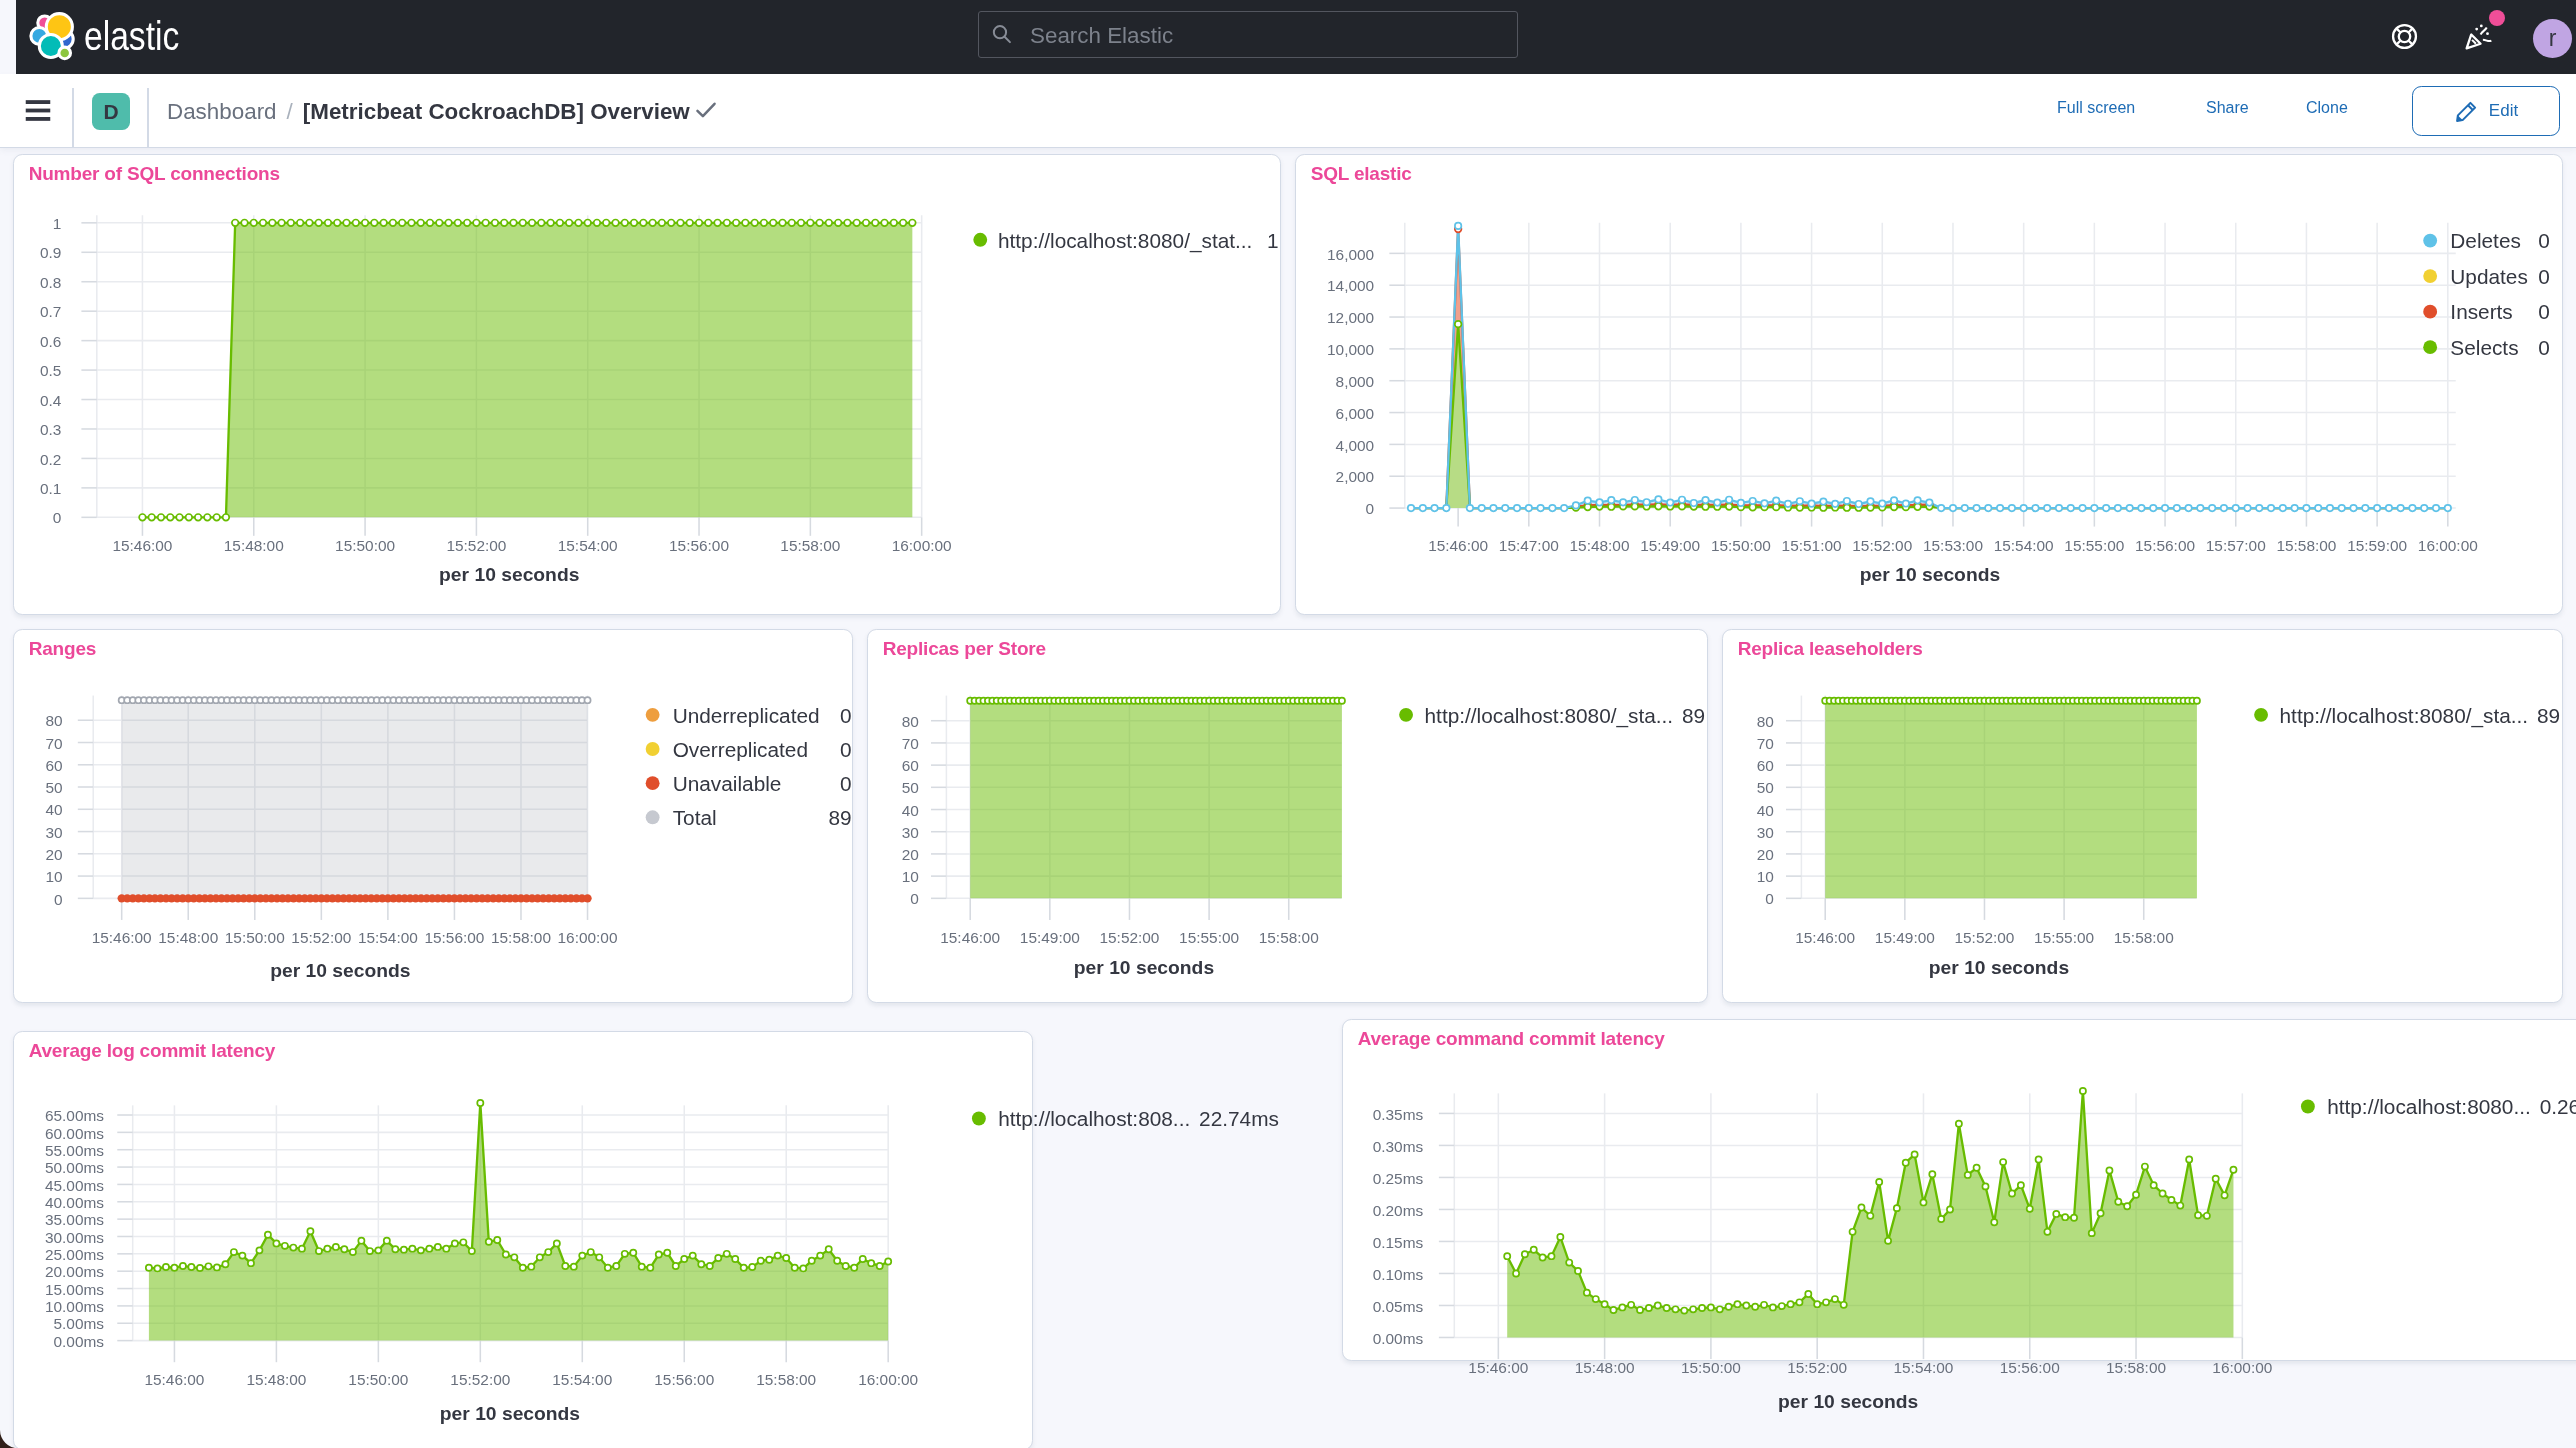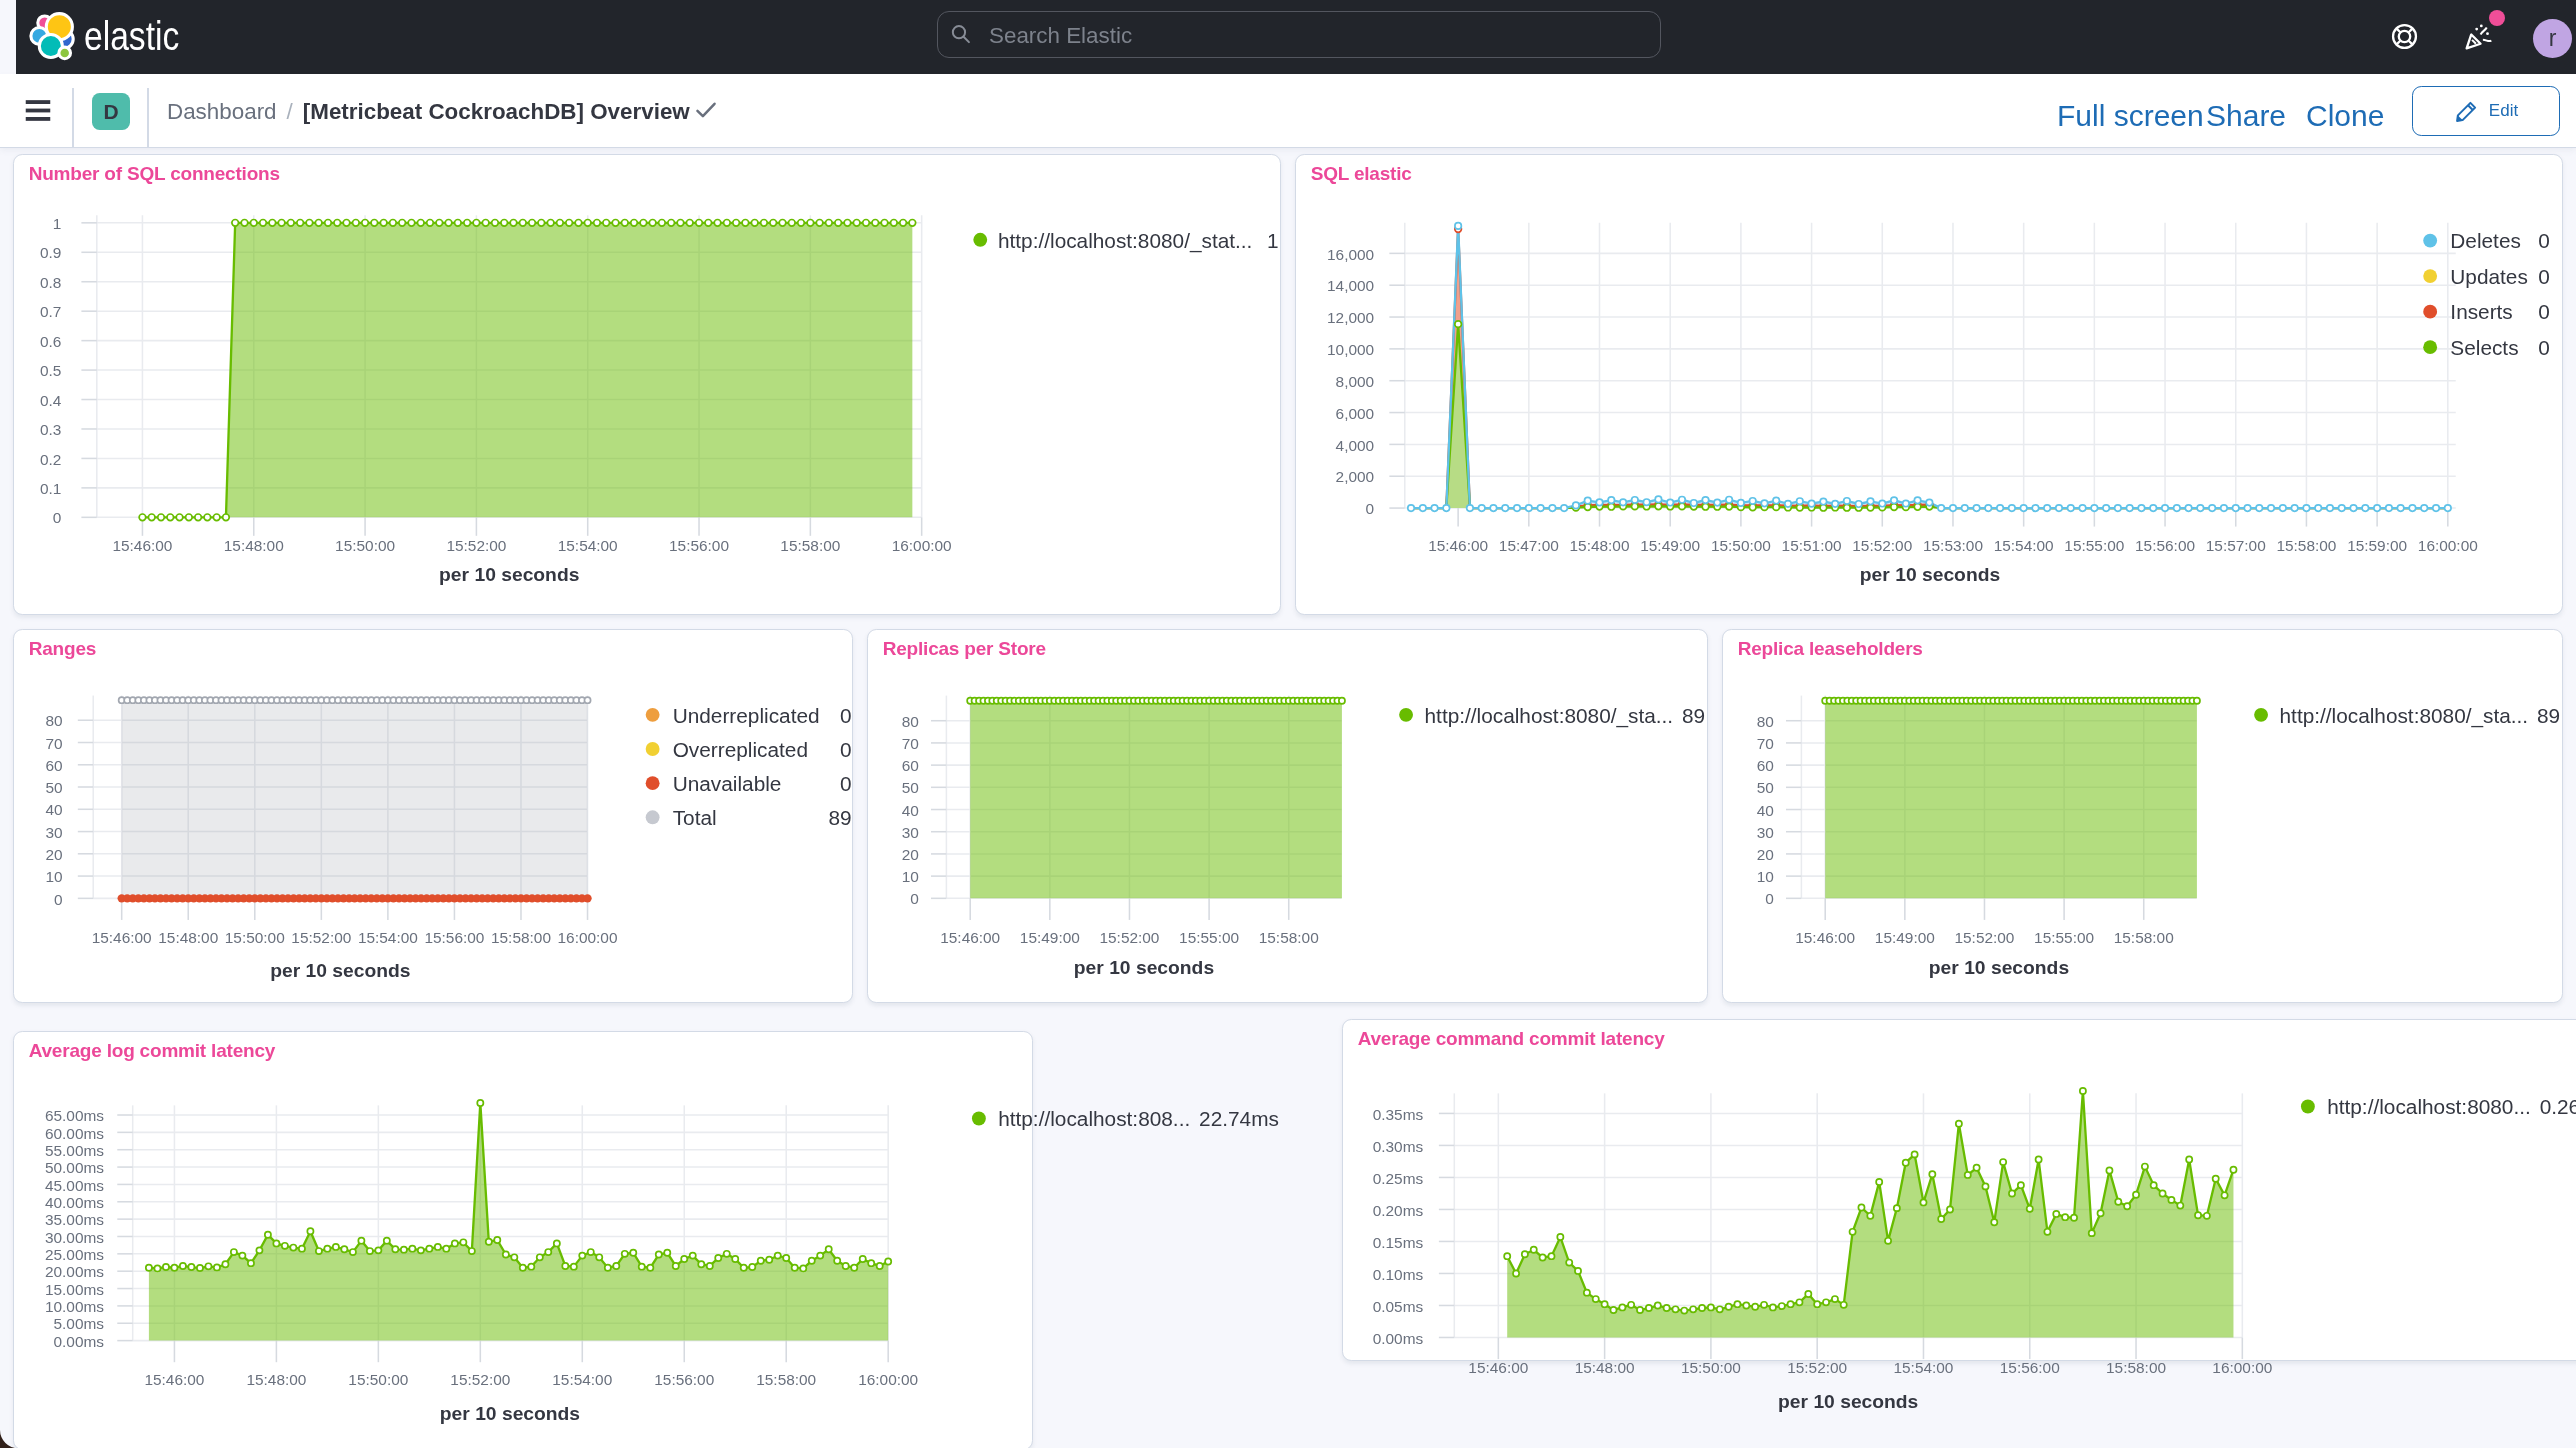--- a/index.html
+++ b/index.html
@@ -1,33 +1,33 @@
 <!DOCTYPE html>
 <html style="font-size:12.3px"><head><meta charset="utf-8">
 <style>
 * { margin:0; padding:0; box-sizing:border-box; }
 html,body { width:2576px; height:1448px; background:#f6f7fc; font-family:"Liberation Sans",sans-serif;
   -webkit-font-smoothing:antialiased; overflow:hidden; }
 .topbar { position:absolute; left:0; top:0; width:2576px; height:74px; background:#22252b;margin-left:16px; }
 .brand { position:absolute; left:68px; top:0; height:74px; line-height:72px; color:#fff; font-size:40px; transform:scaleX(.84); transform-origin:0 50%; }
-.search { position:absolute; left:921px; top:10.8px; width:724px; height:47px; border:1.5px solid #53565f;
-  border-radius:12px; }
+.search { position:absolute; left:962px; top:10.8px; width:540px; height:47px; border:1.5px solid #53565f;
+  border-radius:3px; }
 .search .ph { position:absolute; left:51px; top:10.8px; font-size:22.4px; color:#7d828c; }
 .avatar { position:absolute; left:2517px; top:18.5px; width:39px; height:39px; border-radius:50%;
   background:#c0a5e3; color:#343741; font-size:23px; text-align:center; line-height:39px; }
 .notif { position:absolute; left:2473px; top:10px; width:16px; height:16px; border-radius:50%; background:#f04e98; }
 .navbar { position:absolute; left:0; top:74px; width:2576px; height:74px; background:#fff;
   border-bottom:1.5px solid #d3dae6; box-shadow:0 3.1px 6.2px rgba(109,120,140,0.09); }
 .vsep { position:absolute; top:88px; width:1.5px; height:60px; background:#d3dae6; }
 .dbadge { position:absolute; left:92px; top:93px; width:38px; height:37px; border-radius:7.7px;
   background:#4fbcab; color:#343741; font-size:21px; font-weight:bold; text-align:center; line-height:37px; }
 .crumb { position:absolute; left:167px; top:99px; font-size:22.4px; color:#69707d; }
 .crumb b { color:#343741; font-weight:bold; }
 .crumb .sl { color:#a9b1bc; padding:0 10px; }
-.hlinks { position:absolute; top:99px; font-size:30px; color:#1e6cb5; }
+.hlinks { position:absolute; top:99px; font-size:16px; color:#1e6cb5; }
 .editbtn { position:absolute; left:2412px; top:86px; width:148px; height:50px; border:1.5px solid #1e6cb5;
   border-radius:9.3px; color:#1e6cb5; font-size:17px; background:#fff; display:flex; align-items:center; justify-content:center; }
 .panel { position:absolute; background:#fff; border:1.2px solid #d3dae6; border-radius:9.3px;
   box-shadow:0 2.3px 4.6px rgba(109,120,140,0.12); }
 .ptitle { position:absolute; left:14.7px; top:7.7px; font-size:19px; font-weight:bold; color:#ec4899; letter-spacing:-0.2px; }
 .panel > svg { position:absolute; left:0; top:0; }
 svg text { font-family:"Liberation Sans",sans-serif; }
 </style></head>
 <body>
 <div class="topbar">

